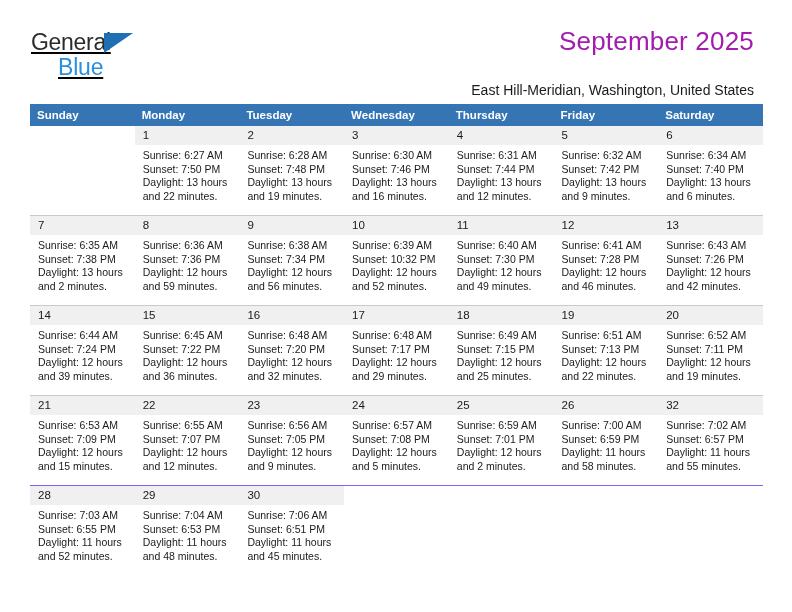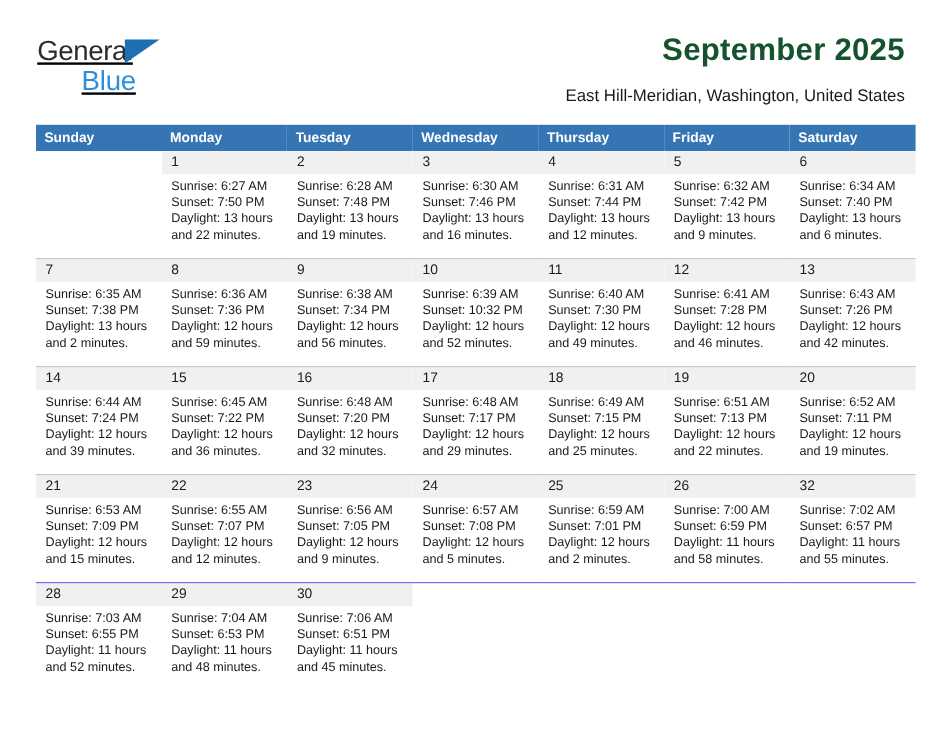--- a/index.html
+++ b/index.html
@@ -56,43 +56,43 @@
     width: 0;
     height: 0;
     border-left: 29px solid #1f6fb5;
     border-bottom: 20px solid transparent;
   }
   .logo-row2 {
     font-size: 23px;
     color: #2b8fdb;
     font-weight: 400;
     margin-top: 1px;
-    margin-left: 37px;
+    margin-left: 27px;
     letter-spacing: -0.2px;
   }
 
   .title-block {
     position: absolute;
     right: 38px;
     top: 26px;
     text-align: right;
   }
   .cal-title {
     font-size: 26px;
-    font-weight: 700;
-    color: #14532d;
+    font-weight: 400;
+    color: #a21caf;
     letter-spacing: 0.2px;
     line-height: 30px;
     white-space: nowrap;
   }
   .cal-subtitle {
     font-size: 14px;
     font-weight: 400;
     color: #1a1a1a;
-    margin-top: 15px;
+    margin-top: 26px;
     line-height: 16px;
     white-space: nowrap;
   }
 
   
   .cal-wrap {
     position: absolute;
     left: 30px;
     top: 104px;
     width: 733px;

